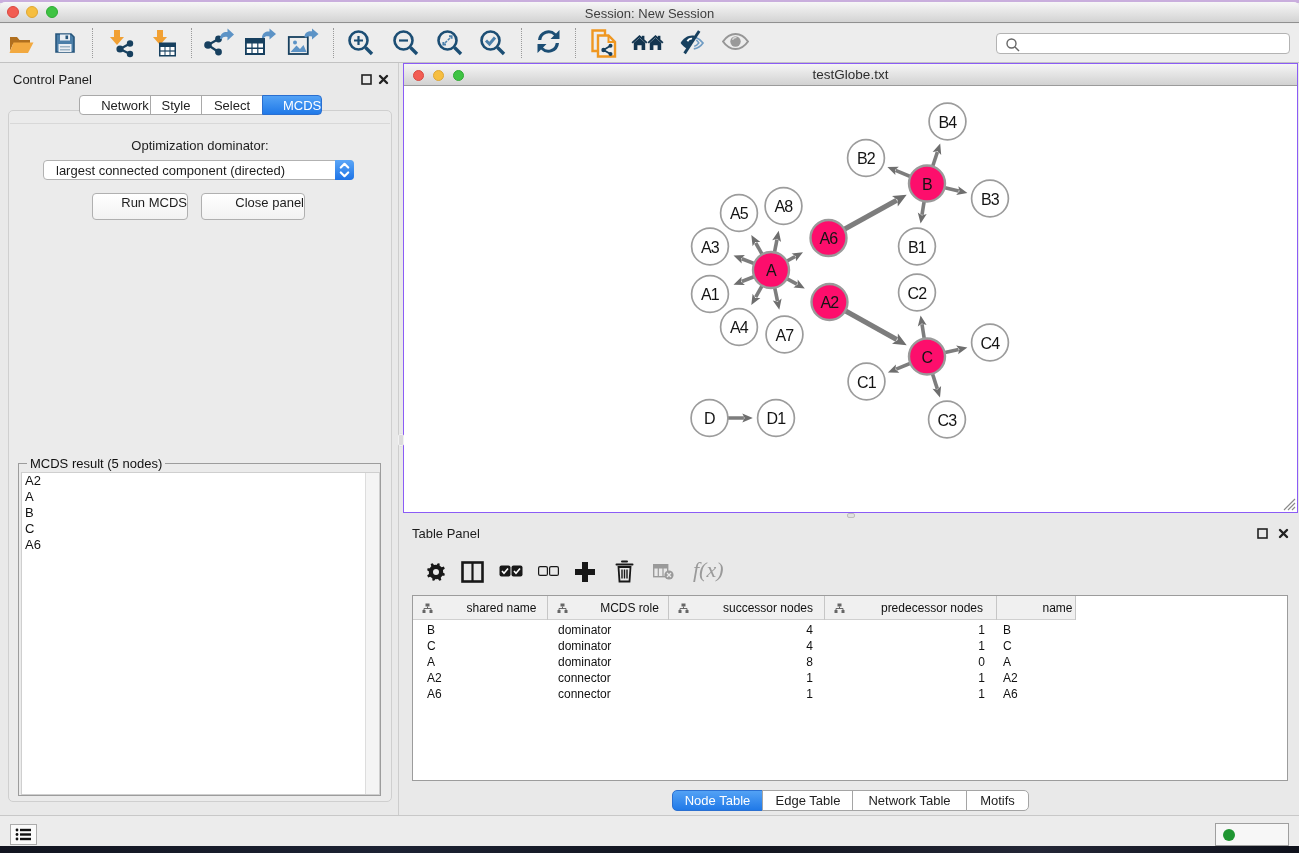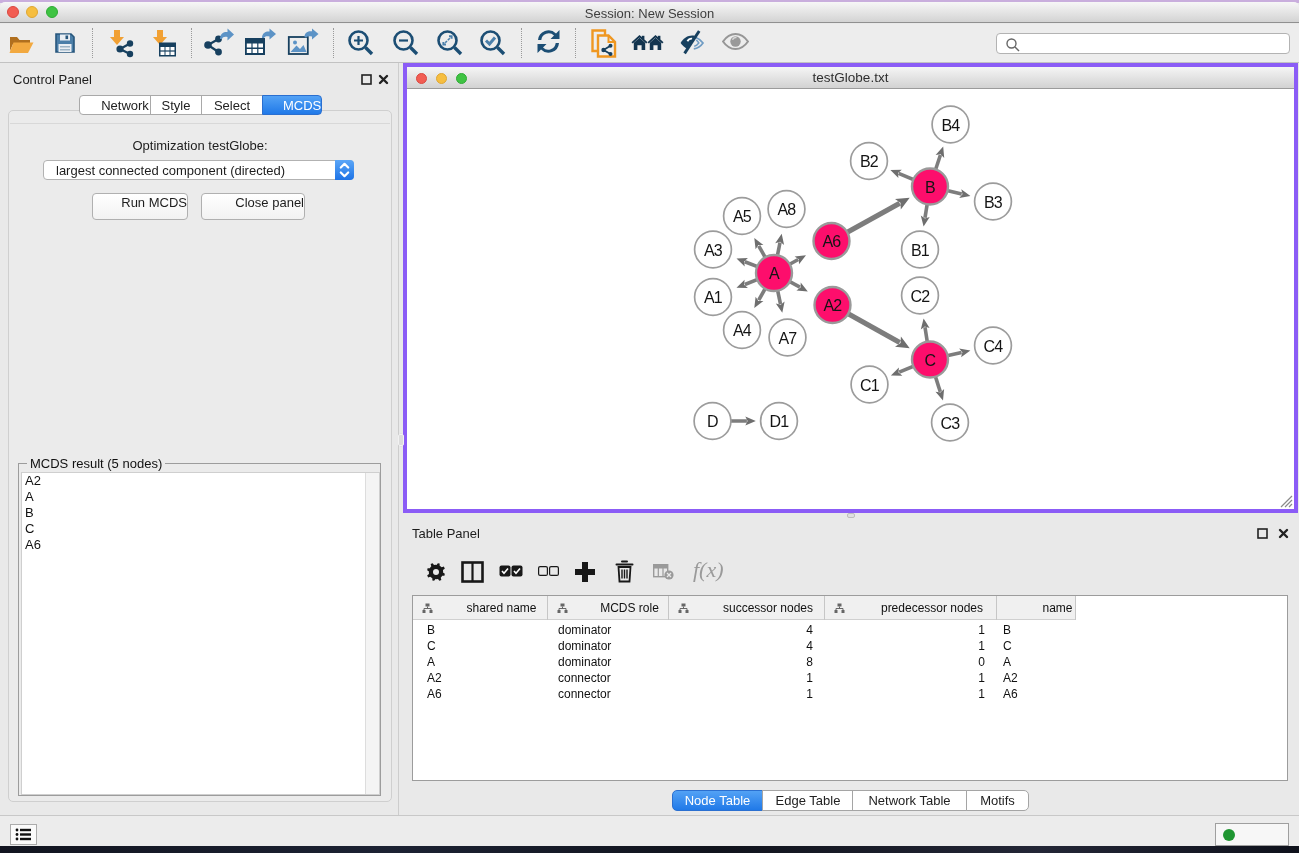--- a/index.html
+++ b/index.html
@@ -36,21 +36,21 @@
 #dropdown .txt { position:absolute; left:12px; top:2px; font-size:13px; color:#1d1d1d; }
 #dropdown .step { position:absolute; right:-1px; top:-1px; width:19px; height:20px; background:linear-gradient(#5ba6f7,#1d73e6); border-radius:0 4px 4px 0; }
 .btn { position:absolute; height:27px; background:linear-gradient(#ffffff,#f2f2f2); border:1px solid #b0b0b0; border-radius:4px; font-size:13px; color:#1d1d1d; text-align:right; line-height:17px; }
 #fieldset { position:absolute; left:9px; top:352px; width:363px; height:333px; border:1px solid #9c9c9c; }
 #fieldset .legend { position:absolute; left:8px; top:-8px; background:#ebebeb; padding:0 3px; font-size:13px; color:#111; }
 #mcdsList { position:absolute; left:2px; top:8px; width:359px; height:323px; background:#fff; border:1px solid #cfcfcf; font-size:13px; color:#111; }
 #mcdsList .sb { position:absolute; right:0; top:0; width:14px; height:100%; background:#f4f4f4; border-left:1px solid #ddd; }
 #mcdsList div.item { padding-left:3px; height:16px; line-height:16px; }
 
 
-#netwin { left:403px; top:63px; width:895px; height:450px; background:#fff; border:4px solid #8b5cf6; }
+#netwin { left:403px; top:63px; width:895px; height:450px; background:#fff; border:1px solid #8b5cf6; }
 #netTitle { position:absolute; left:0; top:0; width:100%; height:22px; background:linear-gradient(#f5f5f5,#d2d2d2); border-bottom:1px solid #9b9b9b; }
 #netTitle .title { position:absolute; left:0; right:0; top:3px; text-align:center; font-size:13.5px; color:#2e2e2e; }
 
 
 #tpanel { left:404px; top:519px; width:895px; height:296px; }
 #tpanel .hdr { position:absolute; left:8px; top:7px; font-size:13px; color:#1c1c1c; }
 #tbltoolbar { position:absolute; left:8px; top:26px; width:879px; height:50px;text-align:right; }
 #dtable { position:absolute; left:8px; top:76px; width:876px; height:186px; background:#fff; border:1px solid #9c9c9c; }
 #thead { position:absolute; left:0; top:0; width:663px; height:24px; background:#f0f0f0; border-bottom:1px solid #d0d0d0; }
 .th { position:absolute; top:0; height:24px; border-right:1px solid #c6c6c6; font-size:12px; color:#111; }
@@ -226,21 +226,21 @@
     <path d="M19 2 L26 9 M26 2 L19 9" stroke="#222" stroke-width="2.4" stroke-linecap="round"></path>
   </svg>
   <div id="tabs">
     <div class="tab" style="left:0px;width:92px;border-radius:4px 0 0 4px;">Network</div>
     <div class="tab" style="left:71px;width:52px;">Style</div>
     <div class="tab" style="left:122px;width:62px;">Select</div>
     <div class="tab sel" style="left:183px;width:60px;border-radius:0 4px 4px 0;">MCDS</div>
   </div>
   <div id="cpContent">
     <div id="cpInner"></div>
-    <div id="optLabel">Optimization testGlobe:</div>
+    <div id="optLabel">Optimization dominator:</div>
     <div id="dropdown">
       <div class="txt">largest connected component (directed)</div>
       <div class="step">
         <svg width="19" height="20" viewBox="0 0 19 20">
             <path d="M5.8 7.5 L9.5 3.8 L13.2 7.5 M5.8 12.5 L9.5 16.2 L13.2 12.5" fill="none" stroke="#fff" stroke-width="2.2" stroke-linecap="round" stroke-linejoin="round"></path>
           </svg>
       </div>
     </div>
     <div class="btn" style="left:83px;top:82px;width:96px;">Run MCDS</div>
     <div class="btn" style="left:192px;top:82px;width:104px;">Close panel</div>

